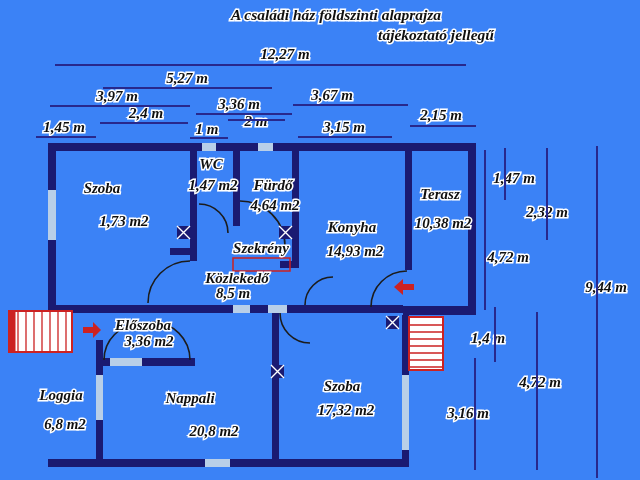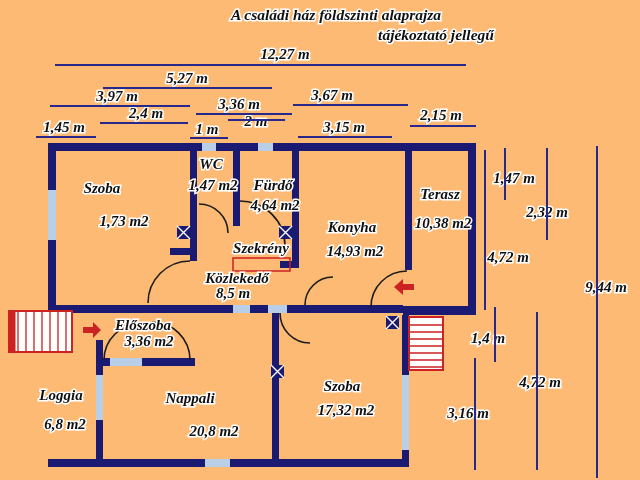--- a/index.html
+++ b/index.html
@@ -1,16 +1,16 @@
 <!DOCTYPE html>
 <html><head>
 <meta charset="utf-8">
 <style>
   html,body{margin:0;padding:0;background:#e8e8e8;}
-  .page{position:relative;width:640px;height:480px;background:#fdba74;overflow:hidden;
+  .page{position:relative;width:640px;height:480px;background:#3b82f6;overflow:hidden;
         font-family:"Liberation Serif",serif;}
   svg{display:block;}
   text{font-family:"Liberation Serif",serif;font-style:italic;font-weight:bold;
        fill:#101010;stroke:#ffffff;stroke-width:3px;paint-order:stroke;}
   .t-title{font-size:15.5px;}
   .t-dim{font-size:15px;}
   .t-room{font-size:15px;}
 </style>
 </head>
 <body>

